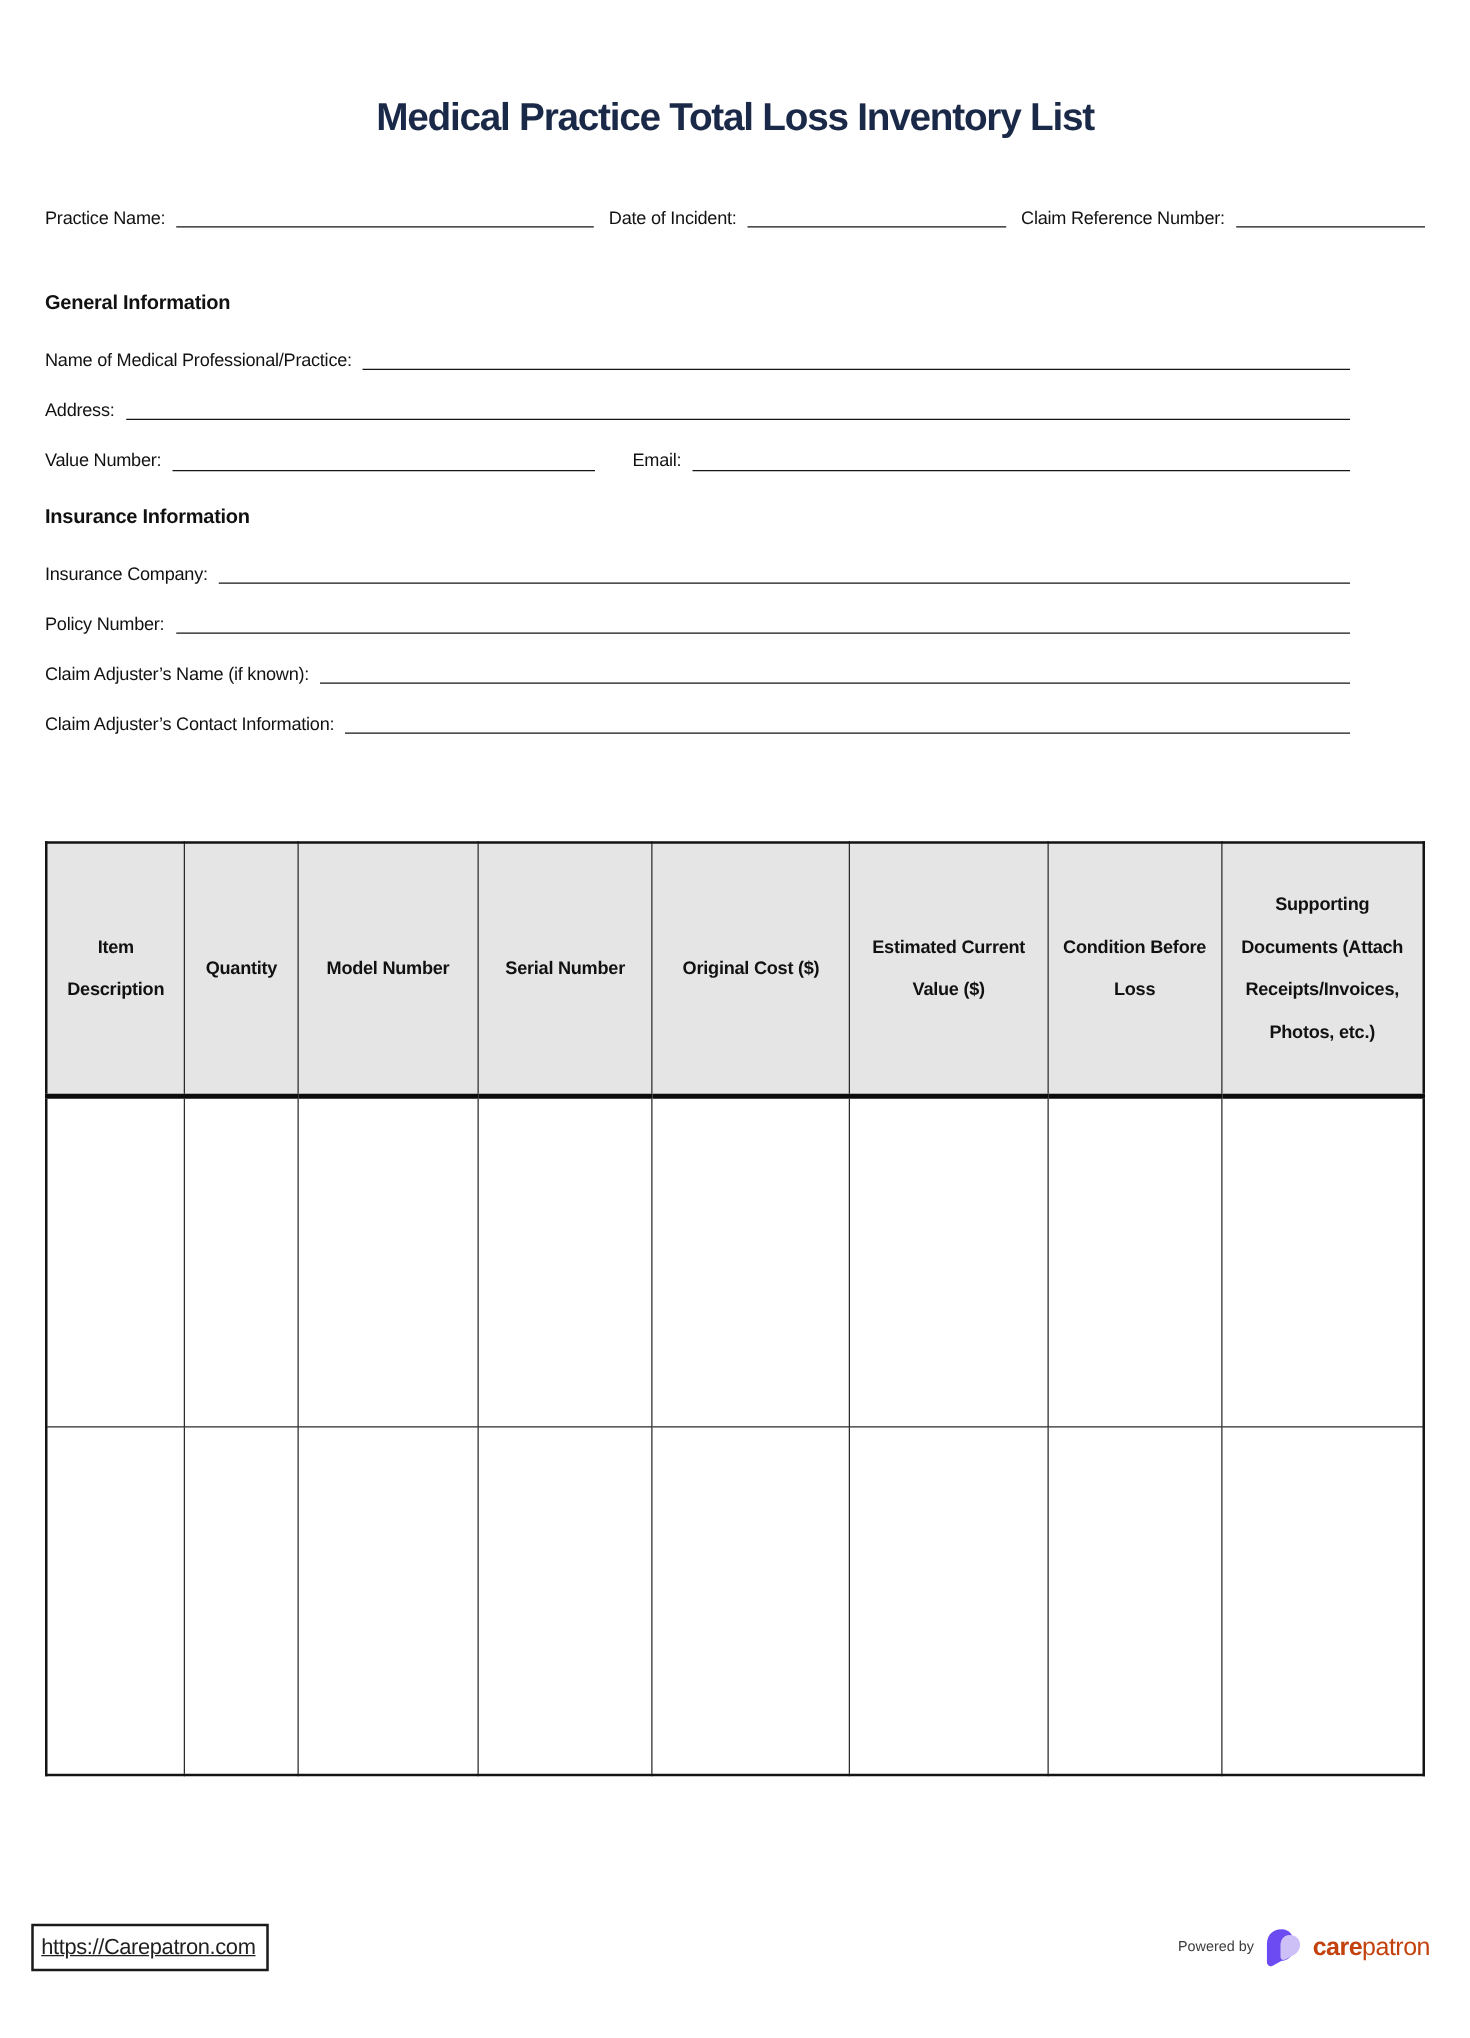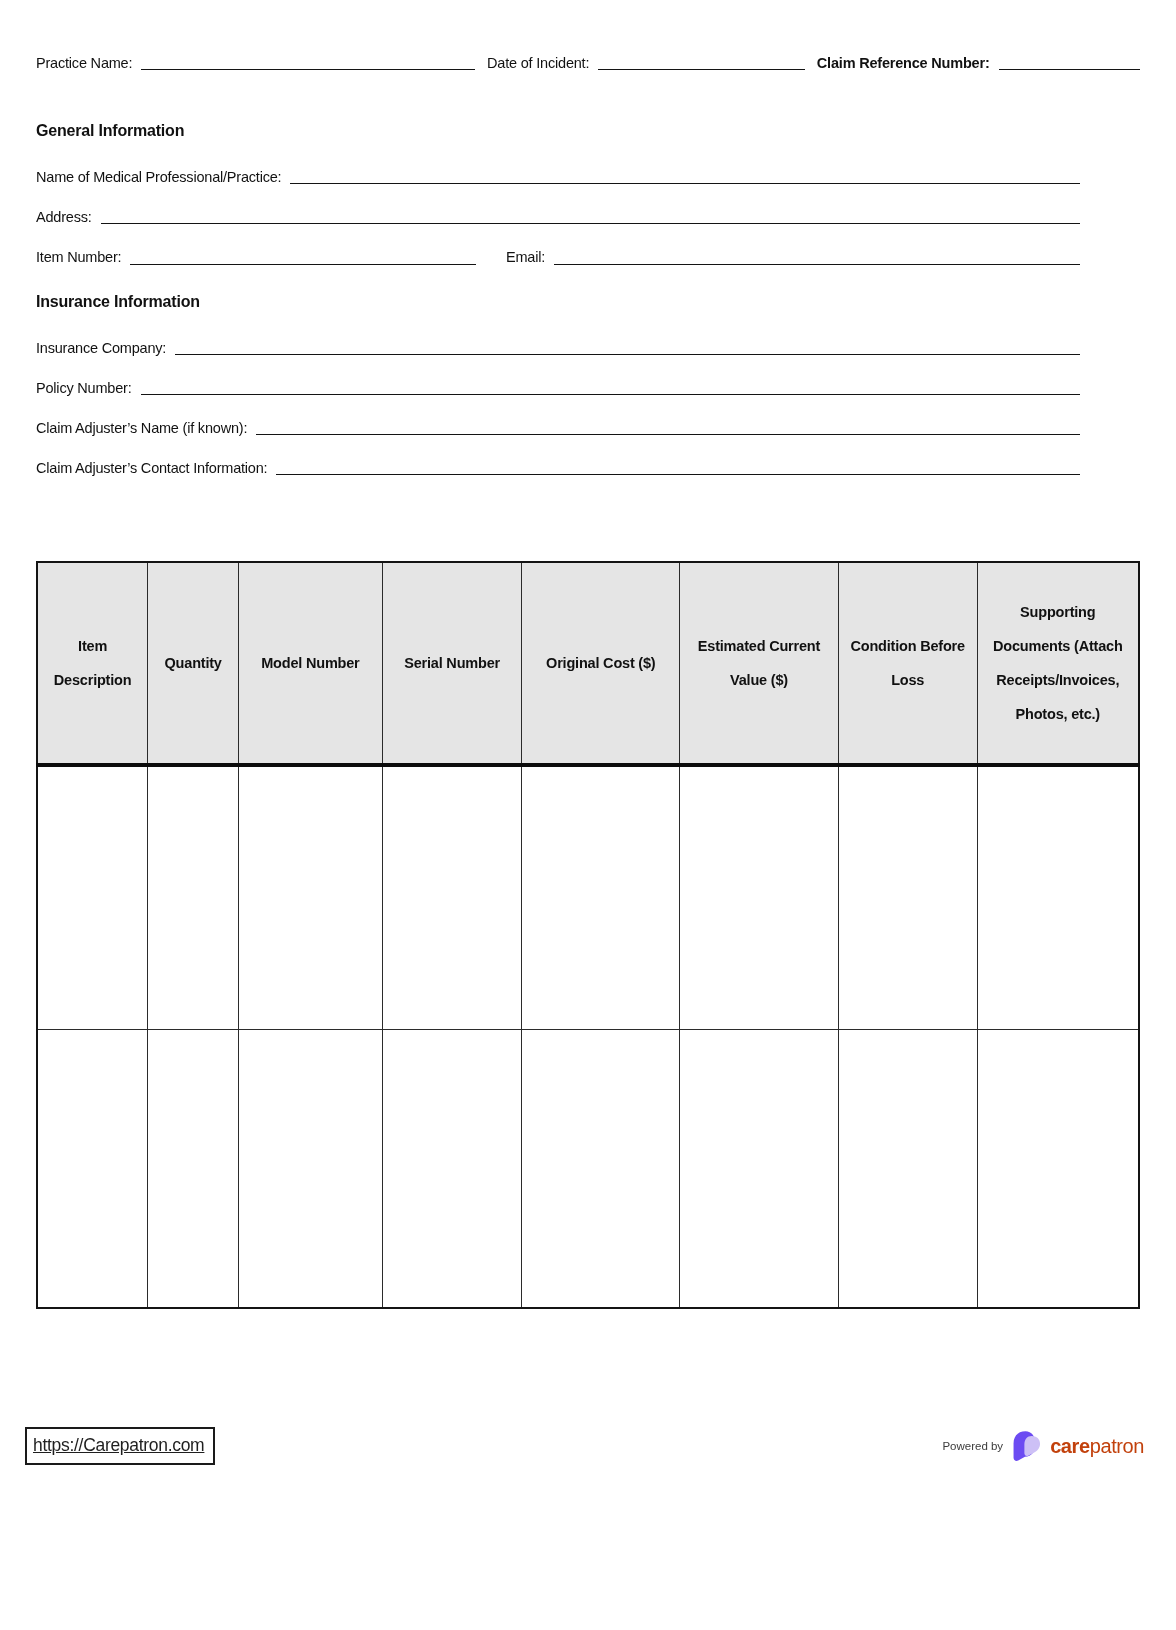--- a/index.html
+++ b/index.html
@@ -20,21 +20,21 @@
     color: #1b2948;
   }
 
   .field { display: flex; align-items: flex-end; min-width: 0; }
   .label { white-space: nowrap; font-size: 14.5px; letter-spacing: -0.2px; padding-right: 9px; line-height: 1.25; }
   .line { flex: 1; border-bottom: 1.6px solid #141414; height: 2px; margin-bottom: 2px; min-width: 30px; }
 
   .top-row { display: flex; margin-top: 54px; gap: 12px; }
   .top-row .f-practice { flex: 409 0 0; }
   .top-row .f-date { flex: 296 0 0; }
-  .top-row .f-claim { flex: 301 0 0; font-weight: bold; }
+  .top-row .f-claim { flex: 301 0 0; }
 
   .content { width: 1044px; } 
 
   .section-heading {
     font-size: 16px; font-weight: 700; letter-spacing: -0.2px;
     margin: 0; color: #111;
   }
   .h-general { margin-top: 50px; }
   .h-insurance { margin-top: 26px; }
 
@@ -94,20 +94,21 @@
   .powered-by { font-size: 11.5px; color: #3c3c3c; }
   .brand-icon { width: 29px; height: 32px; display: block; }
   .brand-word { font-size: 20px; letter-spacing: -0.4px; color: #c2410c; }
   .brand-word .b { font-weight: 700; }
 </style>
 </head>
 <body>
 
 <div class="page">
 
+  <h1 class="title">Medical Practice Total Loss Inventory List</h1>
 
   <div class="top-row">
     <div class="field f-practice">
       <span class="label">Practice Name:</span>
       <span class="line"></span>
     </div>
     <div class="field f-date">
       <span class="label">Date of Incident:</span>
       <span class="line"></span>
     </div>
@@ -126,21 +127,21 @@
       <span class="line"></span>
     </div>
 
     <div class="field frow">
       <span class="label">Address:</span>
       <span class="line"></span>
     </div>
 
     <div class="split frow">
       <div class="field f-phone">
-        <span class="label">Item Number:</span>
+        <span class="label">Value Number:</span>
         <span class="line"></span>
       </div>
       <div class="field f-email">
         <span class="label">Email:</span>
         <span class="line"></span>
       </div>
     </div>
 
     <h2 class="section-heading h-insurance">Insurance Information</h2>
 

